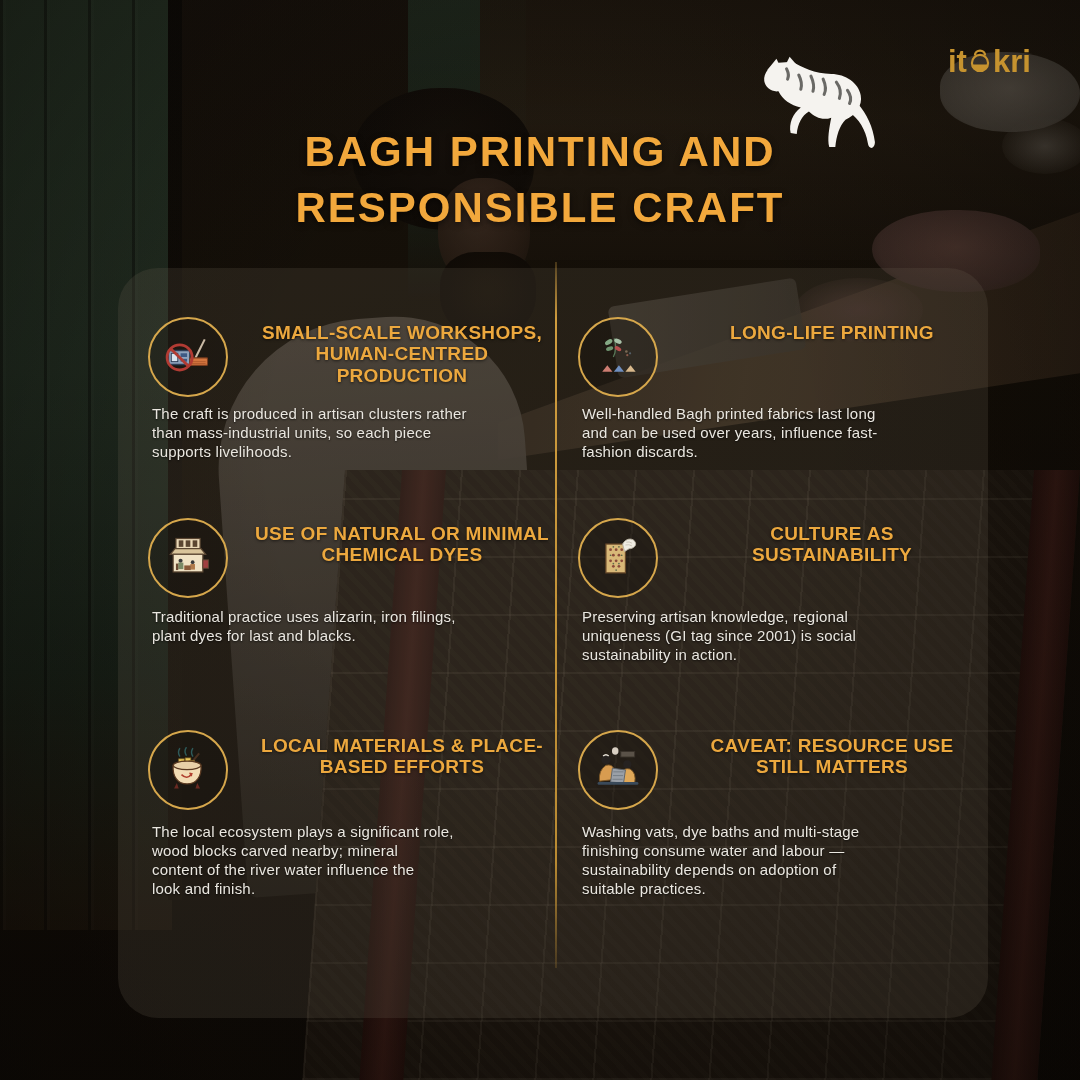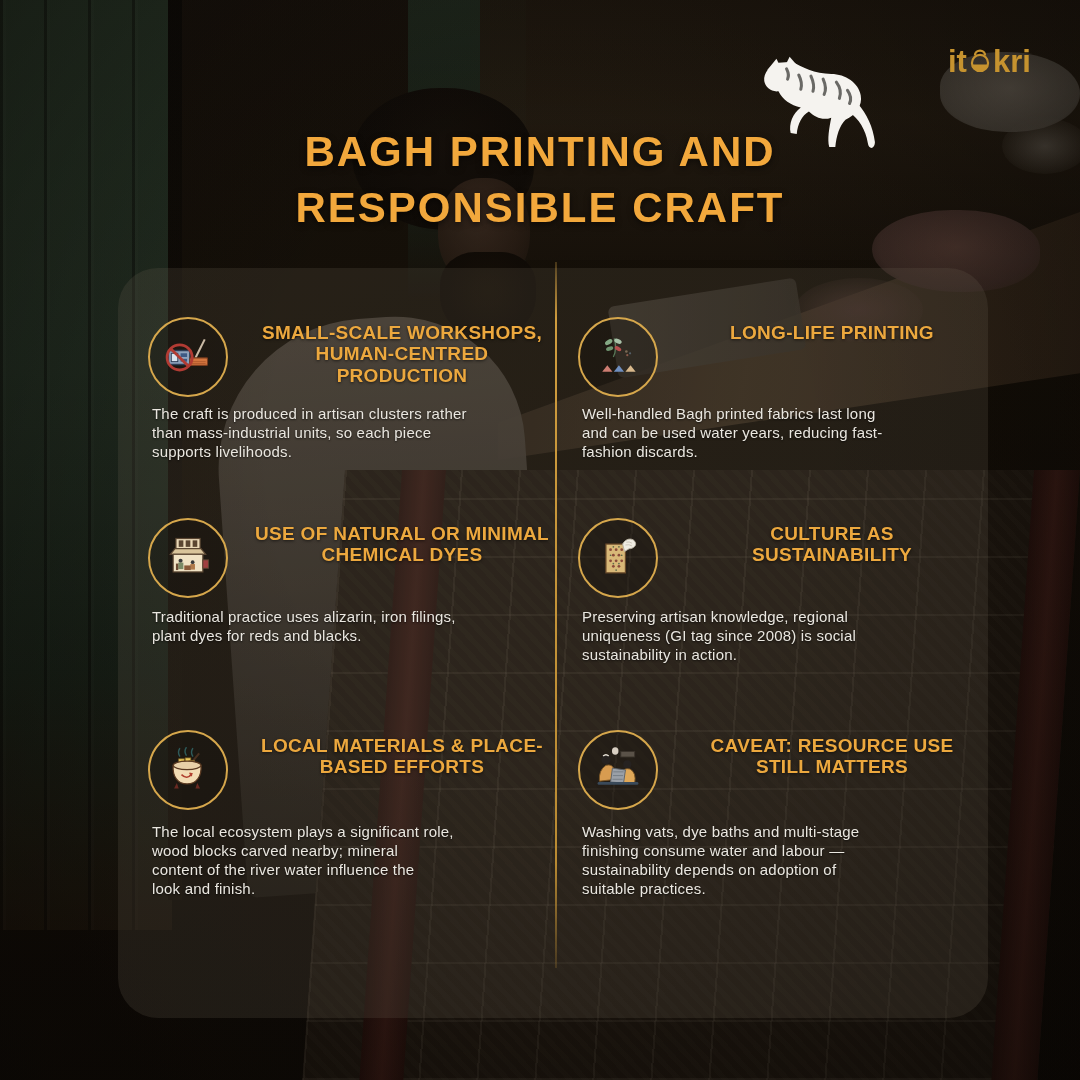--- a/index.html
+++ b/index.html
@@ -189,21 +189,21 @@
         <circle cx="37" cy="22" r="1.4" fill="#7a6a55"></circle>
         <circle cx="41" cy="24" r="1.2" fill="#55606a"></circle>
         <circle cx="38" cy="26" r="1.2" fill="#8a5a4a"></circle>
         <path d="M11,44 l5.5,-7 5.5,7 Z" fill="#cd7d72"></path>
         <path d="M23.5,44 l5.5,-7 5.5,7 Z" fill="#6f8fc0"></path>
         <path d="M36,44 l5.5,-7 5.5,7 Z" fill="#d9b98c"></path>
       </svg>
     </div>
     <h3 class="heading">LONG-LIFE PRINTING</h3>
     <p class="body-text">Well-handled Bagh printed fabrics last long
-and can be used water years, reducing fast-
+and can be used over years, influence fast-
 fashion discards.</p>
   </section>
 
   <section class="card s3 r2">
     <div class="icon-circle">
       <svg width="52" height="52" viewBox="0 0 56 56">
         <rect x="15" y="7" width="26" height="11" fill="#ead9b8" stroke="#5a4632" stroke-width="1.3"></rect>
         <rect x="18" y="9" width="5" height="7" fill="#5a4632"></rect>
         <rect x="25.5" y="9" width="5" height="7" fill="#5a4632"></rect>
         <rect x="33" y="9" width="5" height="7" fill="#5a4632"></rect>
@@ -214,21 +214,21 @@
         <rect x="17.5" y="33" width="5.5" height="7" fill="#7a8a66"></rect>
         <circle cx="33" cy="32.5" r="2" fill="#3a3a3a"></circle>
         <rect x="30.5" y="34.5" width="5" height="6" fill="#b07a4a"></rect>
         <rect x="24" y="36" width="7" height="5" fill="#8a5a3a"></rect>
         <rect x="15" y="34" width="2.5" height="7" fill="#6a4a32"></rect>
       </svg>
     </div>
     <h3 class="heading">USE OF NATURAL OR MINIMAL
 CHEMICAL DYES</h3>
     <p class="body-text">Traditional practice uses alizarin, iron filings,
-plant dyes for reds and blacks.</p>
+plant dyes for last and blacks.</p>
   </section>
 
   <section class="card s4 r2">
     <div class="icon-circle">
       <svg width="52" height="52" viewBox="0 0 56 56">
         <rect x="15" y="13" width="21" height="31" fill="#d8b878" stroke="#6a4a2a" stroke-width="1.3"></rect>
         <g fill="#8a4a3a">
           <circle cx="20" cy="19" r="1.5"></circle>
             <circle cx="26" cy="19" r="1.5"></circle>
             <circle cx="32" cy="19" r="1.5"></circle>
@@ -249,21 +249,21 @@
             <circle cx="29" cy="34" r="0.9"></circle>
           <circle cx="26" cy="41" r="0.9"></circle>
         </g>
         <path d="M33,13 C36,7 43,6 46,10 C49,14 45,18 40,18 L35,21 Z" fill="#f0ece2" stroke="#b8b0a0" stroke-width="1"></path>
         <path d="M37,11 q3,-1 6,1 M36,14 q4,-1 7,1" stroke="#c5bdb0" stroke-width="0.9" fill="none"></path>
       </svg>
     </div>
     <h3 class="heading">CULTURE AS
 SUSTAINABILITY</h3>
     <p class="body-text">Preserving artisan knowledge, regional
-uniqueness (GI tag since 2008) is social
+uniqueness (GI tag since 2001) is social
 sustainability in action.</p>
   </section>
 
   <section class="card s5 r3">
     <div class="icon-circle">
       <svg width="52" height="52" viewBox="0 0 56 56">
         <g fill="none" stroke="#2e5a5a" stroke-width="1.6" stroke-linecap="round">
           <path d="M19,5 q-2.5,4 0,8"></path>
           <path d="M26,4 q-2.5,4 0,8"></path>
           <path d="M33,5 q-2.5,4 0,8"></path>

